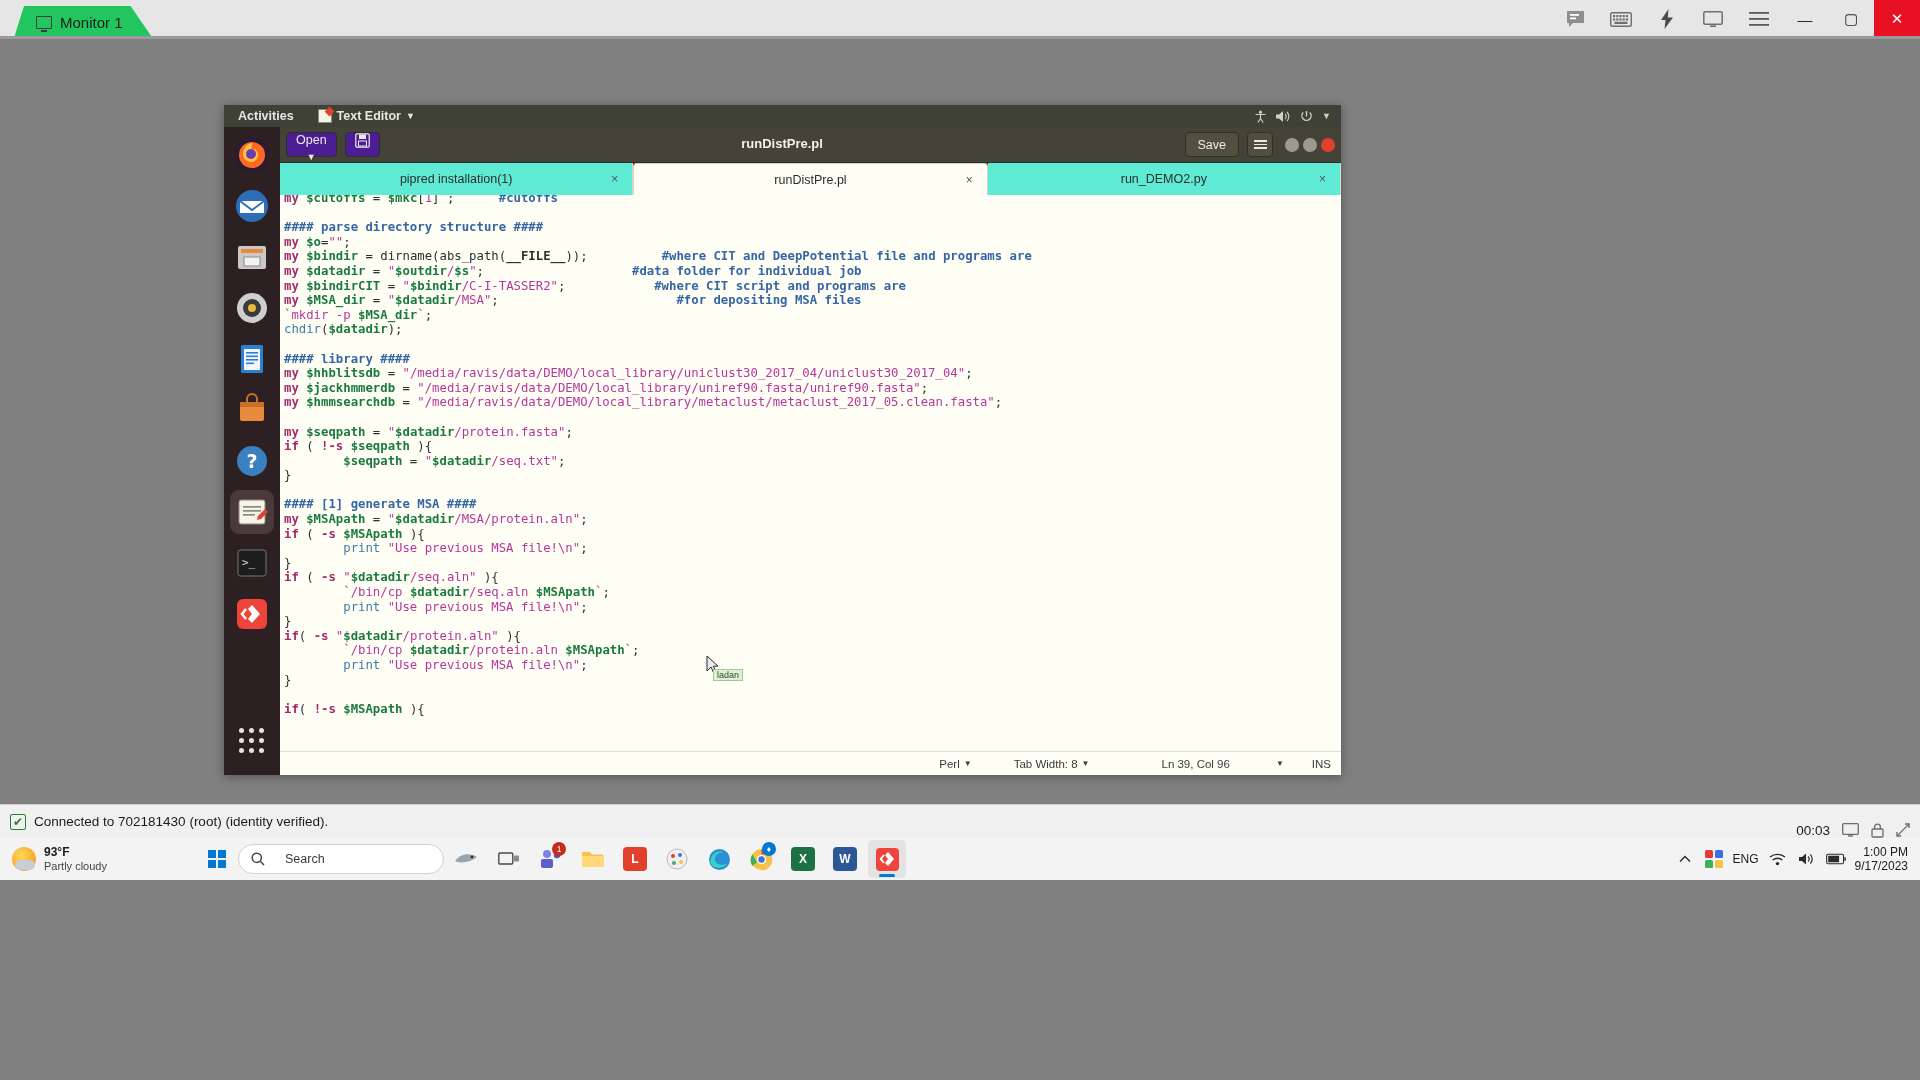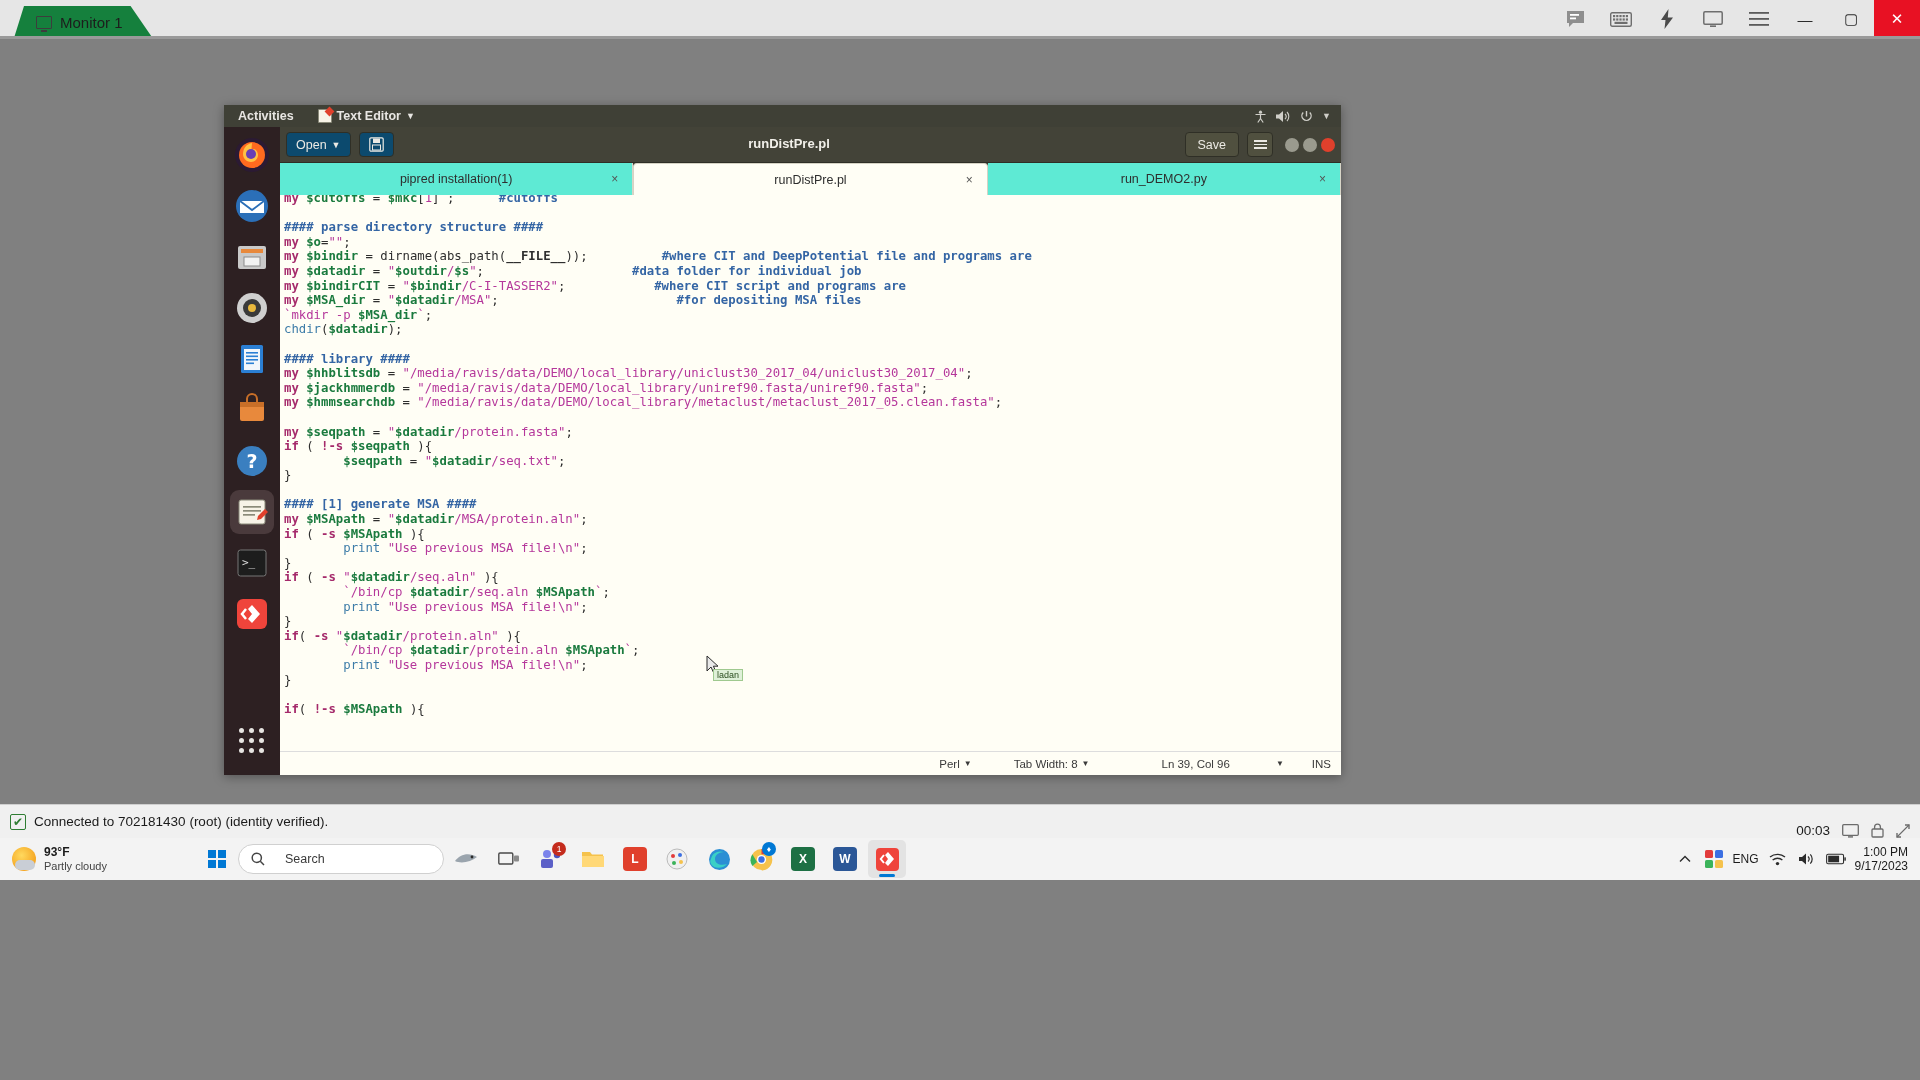--- a/index.html
+++ b/index.html
@@ -23,21 +23,21 @@
   .ad-logo:before{
     content:""; position:absolute; left:5px; top:5px; width:11px; height:11px;
     background:#fff; transform:rotate(45deg); clip-path:polygon(0 50%,50% 0,100% 50%,50% 100%,25% 50%,50% 25%,75% 50%,50% 75%);
   }
   #ad-title{ font-size:17px; color:#1d1d1d; white-space:nowrap; }
   #ad-plus{
     font-size:25px; color:#6c6c6c; margin-left:18px; cursor:default;
     line-height:1; padding-bottom:4px;
   }
   #ad-tab{
-    margin-left:14px; height:32px; background:#15803d; display:flex; align-items:center;
+    margin-left:14px; height:32px; background:#22c55e; display:flex; align-items:center;
     gap:8px; padding:0 30px 0 22px; position:relative;
     clip-path: polygon(10px 0, calc(100% - 22px) 0, 100% 100%, 0 100%);
   }
   #ad-tab .mon-ico{
     width:16px;height:13px;border:1.7px solid #3d3d3d;border-radius:1px;position:relative;flex:none;
   }
   #ad-tab .mon-ico:after{
     content:"";position:absolute;left:4px;top:13px;width:6px;height:2px;background:#3d3d3d;
   }
   #ad-tab span{ font-size:15px; color:#1d1d1d; white-space:nowrap; }
@@ -112,22 +112,22 @@
   }
   #dock-grid i{ background:#e6e4e1; border-radius:50%; width:5px;height:5px; }
 
   
   #gedit{ flex:1; display:flex; flex-direction:column; min-width:0; }
   #gedit-header{
     height:36px; background:#434338; display:flex; align-items:center;
     padding:0 6px; gap:8px; border-bottom:1px solid #2e2e26;
   }
   .gh-btn{
-    background:#0c4a6e; border:1px solid #2f2f26; border-radius:4px; color:#eceae4;
-    font-size:12.5px; height:25px; display:flex; align-items:center; padding:0 9px; gap:5px;
+    background:#4c1d95; border:1px solid #2f2f26; border-radius:4px; color:#eceae4;
+    font-size:12.5px; height:25px; display:flex; align-items:center; padding:0 9px; gap:5px;flex-direction:column;
   }
   #gh-titlewrap{ flex:1; text-align:center; min-width:0; }
   #gh-title{ font-size:13px; font-weight:bold; color:#f2f0ea; line-height:1.1; }
   #gh-subtitle{ font-size:10.5px; color:#b5b3a8; line-height:1.2; }
   #gh-save{
     background:#50503f; border:1px solid #2f2f26; border-radius:4px; color:#eceae4;
     font-size:12.5px; height:25px; display:flex;align-items:center; padding:0 12px;
   }
   #gh-menu{
     background:#50503f;border:1px solid #2f2f26;border-radius:4px;color:#eceae4;
@@ -187,21 +187,21 @@
   #status-bar{
     position:absolute; left:0; top:804px; width:1920px; height:34px;
     background:#f0f0f0; border-top:1px solid #cfcfcf;
     display:flex; align-items:center; padding:0 10px; font-size:13.5px; color:#1b1b1b;
   }
   #sb-check{
     width:16px;height:16px;border:1.6px solid #2e7d32;border-radius:2px;
     display:flex;align-items:center;justify-content:center;color:#2e7d32;
     font-size:12px;margin-right:8px;flex:none;
   }
-  #sb-right{ margin-left:auto; display:flex; align-items:flex-end; gap:12px;margin-top:18px; }
+  #sb-right{ margin-left:auto; display:flex; align-items:flex-start; gap:12px;margin-top:18px; }
 
   
   #taskbar{
     position:absolute; left:0; top:838px; width:1920px; height:42px;
     background:#f3f3f3; display:flex; align-items:center;
   }
   #tb-weather{
     display:flex;align-items:center;gap:8px;padding-left:12px;width:200px;
   }
   #tb-weather .sun{

